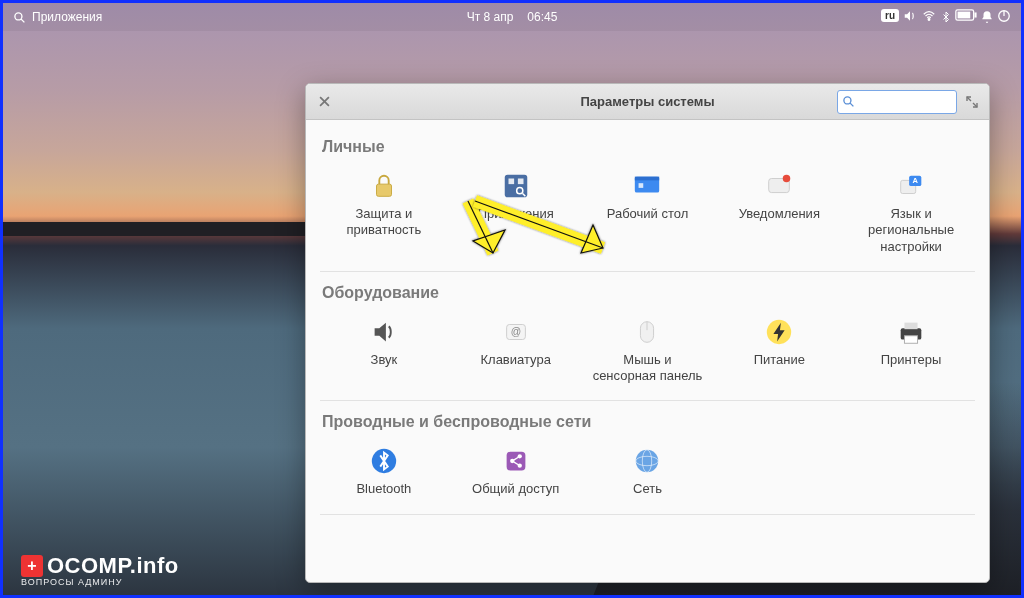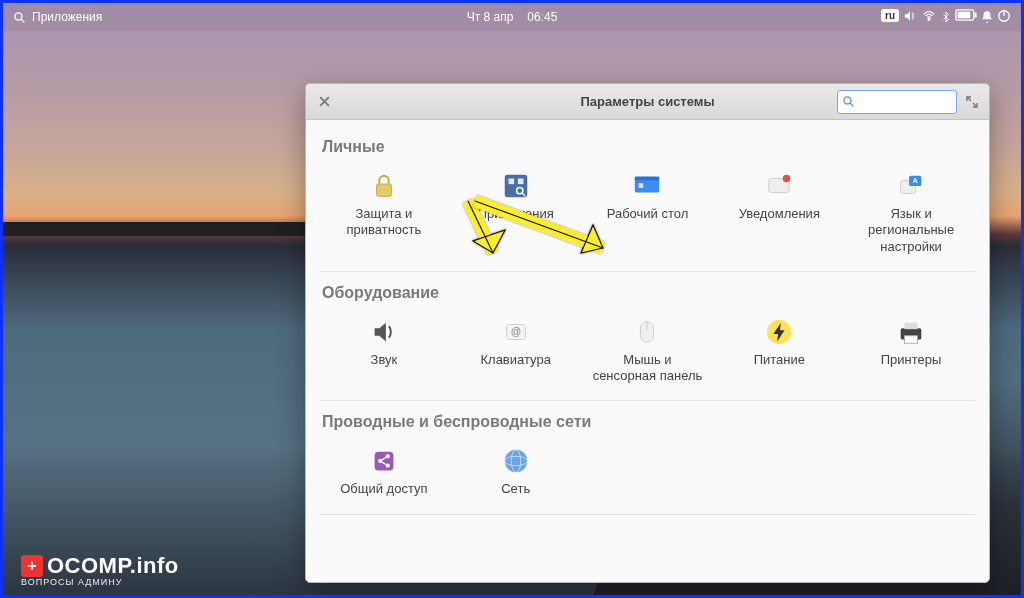--- a/index.html
+++ b/index.html
@@ -296,20 +296,29 @@
         </div>
       </div>
     </div>
 
     <div class="section">
       <div class="section-title">Проводные и беспроводные сети</div>
       <div class="grid">
         <div class="item">
           <div class="icon-box">
             <svg class="ic" viewBox="0 0 32 32">
+                <circle cx="16" cy="16" r="13" fill="#2f7de1"></circle>
+                <path d="M12 10l8 12-4 3V7l4 3-8 12" fill="none" stroke="#fff" stroke-width="2"></path>
+              </svg>
+          </div>
+          <div class="item-label">Bluetooth</div>
+        </div>
+        <div class="item">
+          <div class="icon-box">
+            <svg class="ic" viewBox="0 0 32 32">
                 <rect x="6" y="6" width="20" height="20" rx="4" fill="#9b59b6"></rect>
                 <circle cx="12" cy="16" r="2.3" fill="#fff"></circle>
                 <circle cx="20" cy="11" r="2.3" fill="#fff"></circle>
                 <circle cx="20" cy="21" r="2.3" fill="#fff"></circle>
                 <path d="M13.5 15l5-3M13.5 17l5 3" stroke="#fff" stroke-width="1.5"></path>
               </svg>
           </div>
           <div class="item-label">Общий доступ</div>
         </div>
         <div class="item">

